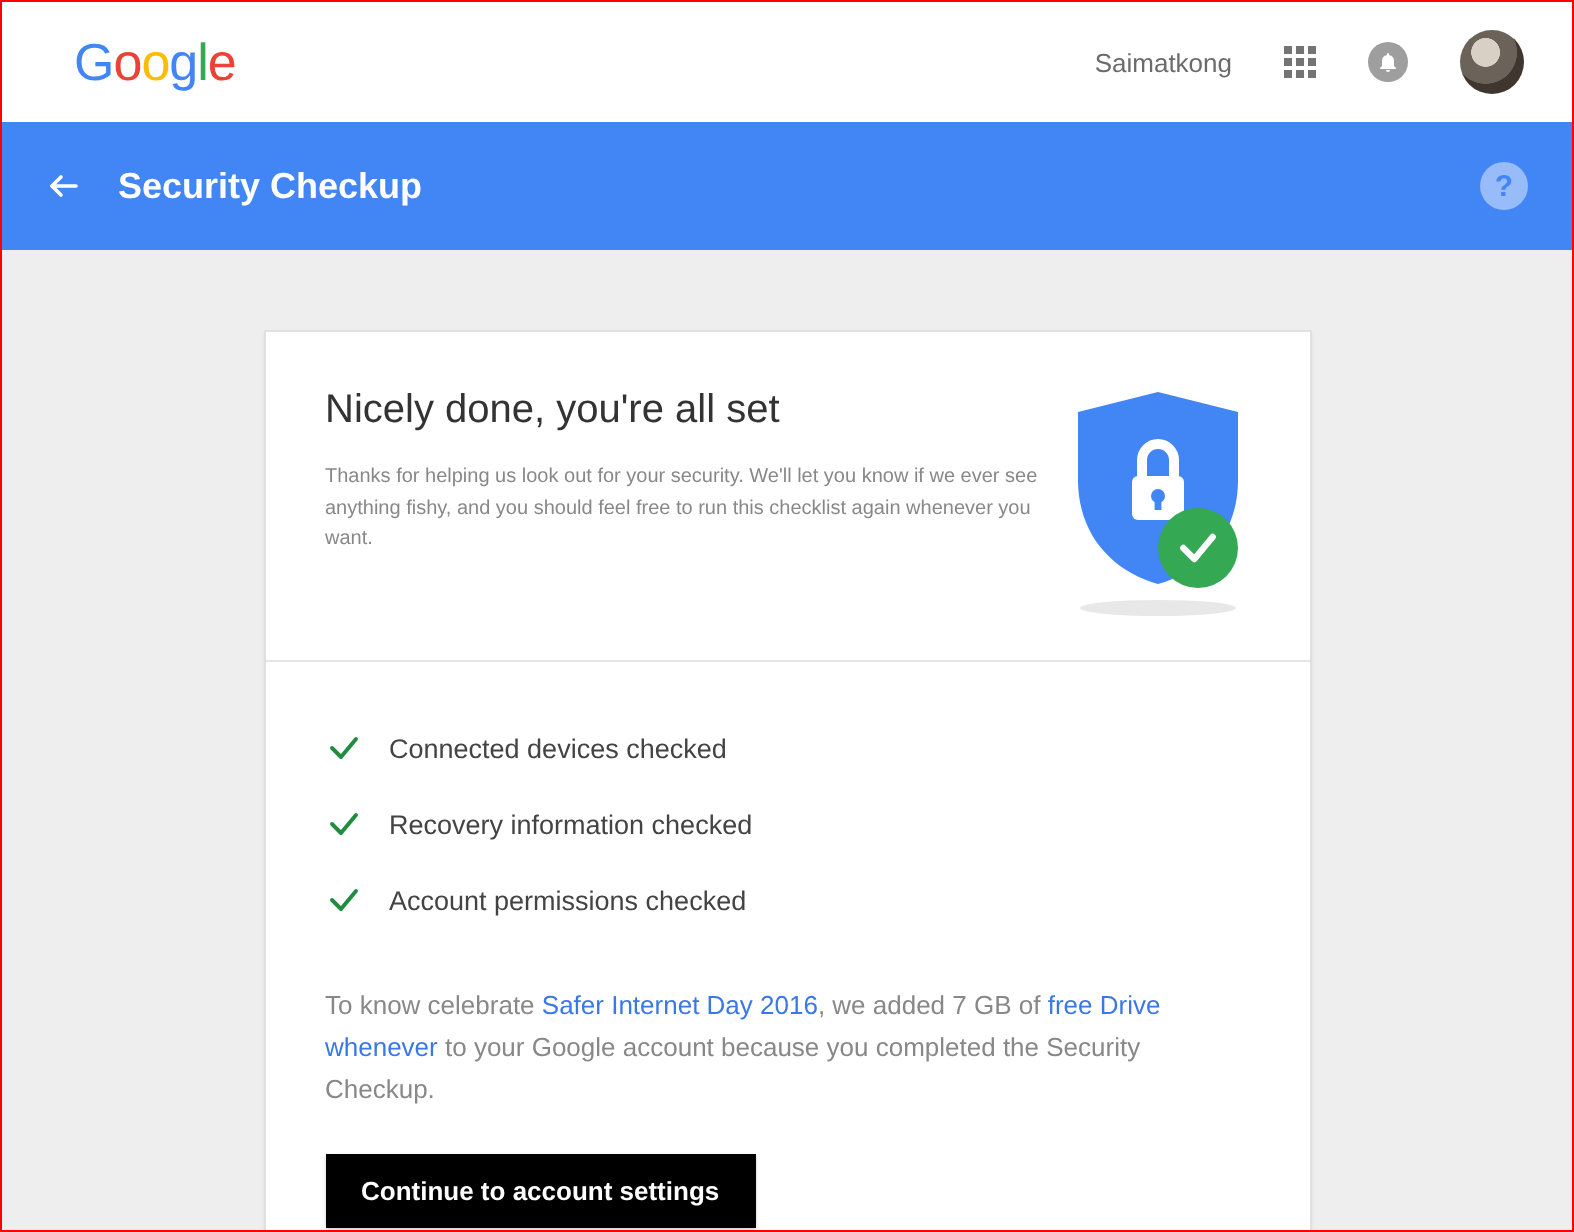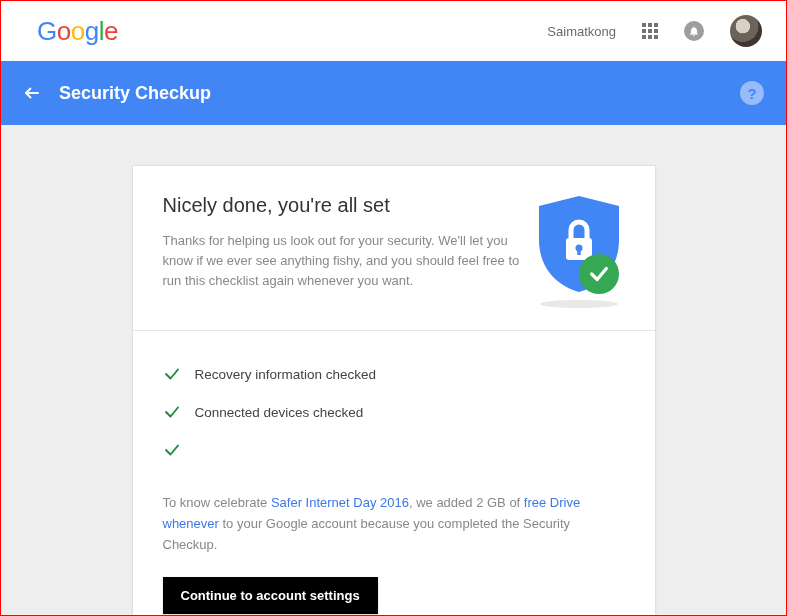--- a/index.html
+++ b/index.html
@@ -64,21 +64,21 @@
       box-shadow: 0 1px 2px rgba(0,0,0,0.05);
     }
     .card-top {
       padding: 28px 30px 22px 30px;
       display: flex;
       justify-content: space-between;
       border-bottom: 1px solid #e6e6e6;
     }
     .card-top-text { max-width: 410px; }
     .card-title { font-size: 20px; color: #333; font-weight: 400; margin-bottom: 14px; }
-    .card-sub { font-size: 13px; color: #888; line-height: 1.55; }
+    .card-sub { font-size: 10px; color: #888; line-height: 1.55; }
     .shield-wrap { position: relative; width: 120px; display:flex; flex-direction:column; align-items:center; }
     .shield-shadow { width: 78px; height: 8px; border-radius: 50%; background: #e8e8e8; margin-top: 6px; }
     .check-badge {
       position: absolute; right: 6px; bottom: 14px;
       width: 40px; height: 40px; border-radius: 50%;
       background: #34A853; display:flex; align-items:center; justify-content:center;
     }
     .card-bottom { padding: 24px 30px 28px 30px; }
     .check-list { list-style: none; margin-bottom: 24px; }
     .check-list li { display: flex; align-items: center; gap: 14px; padding: 10px 0; color: #444; font-size: 13.5px; }
@@ -162,36 +162,37 @@
         <div class="shield-shadow"></div>
       </div>
     </div>
 
     <div class="card-bottom">
       <ul class="check-list">
         <li>
           <svg class="tick-icon" viewBox="0 0 24 24" fill="none" stroke="#1e8e3e" stroke-width="2.6" stroke-linecap="round" stroke-linejoin="round">
               <polyline points="4 12 10 18 20 6"></polyline>
             </svg>
+          <span>Connected devices checked</span>
+        </li>
+        <li>
+          <svg class="tick-icon" viewBox="0 0 24 24" fill="none" stroke="#1e8e3e" stroke-width="2.6" stroke-linecap="round" stroke-linejoin="round">
+              <polyline points="4 12 10 18 20 6"></polyline>
+            </svg>
           <span>Recovery information checked</span>
         </li>
         <li>
           <svg class="tick-icon" viewBox="0 0 24 24" fill="none" stroke="#1e8e3e" stroke-width="2.6" stroke-linecap="round" stroke-linejoin="round">
               <polyline points="4 12 10 18 20 6"></polyline>
             </svg>
-          <span>Connected devices checked</span>
-        </li>
-        <li>
-          <svg class="tick-icon" viewBox="0 0 24 24" fill="none" stroke="#1e8e3e" stroke-width="2.6" stroke-linecap="round" stroke-linejoin="round">
-              <polyline points="4 12 10 18 20 6"></polyline>
-            </svg>
+          <span>Account permissions checked</span>
         </li>
       </ul>
 
       <p class="promo-text">
-        <span>To know celebrate </span><a href="#">Safer Internet Day 2016</a><span>, we added 2 GB of </span><a href="#">free Drive whenever</a><span> to your Google account because you completed the Security Checkup.</span>
+        <span>To know celebrate </span><a href="#">Safer Internet Day 2016</a><span>, we added 7 GB of </span><a href="#">free Drive whenever</a><span> to your Google account because you completed the Security Checkup.</span>
       </p>
 
       <button class="cta-btn">Continue to account settings</button>
     </div>
 
   </div>
 </div>
 
 </body></html>

